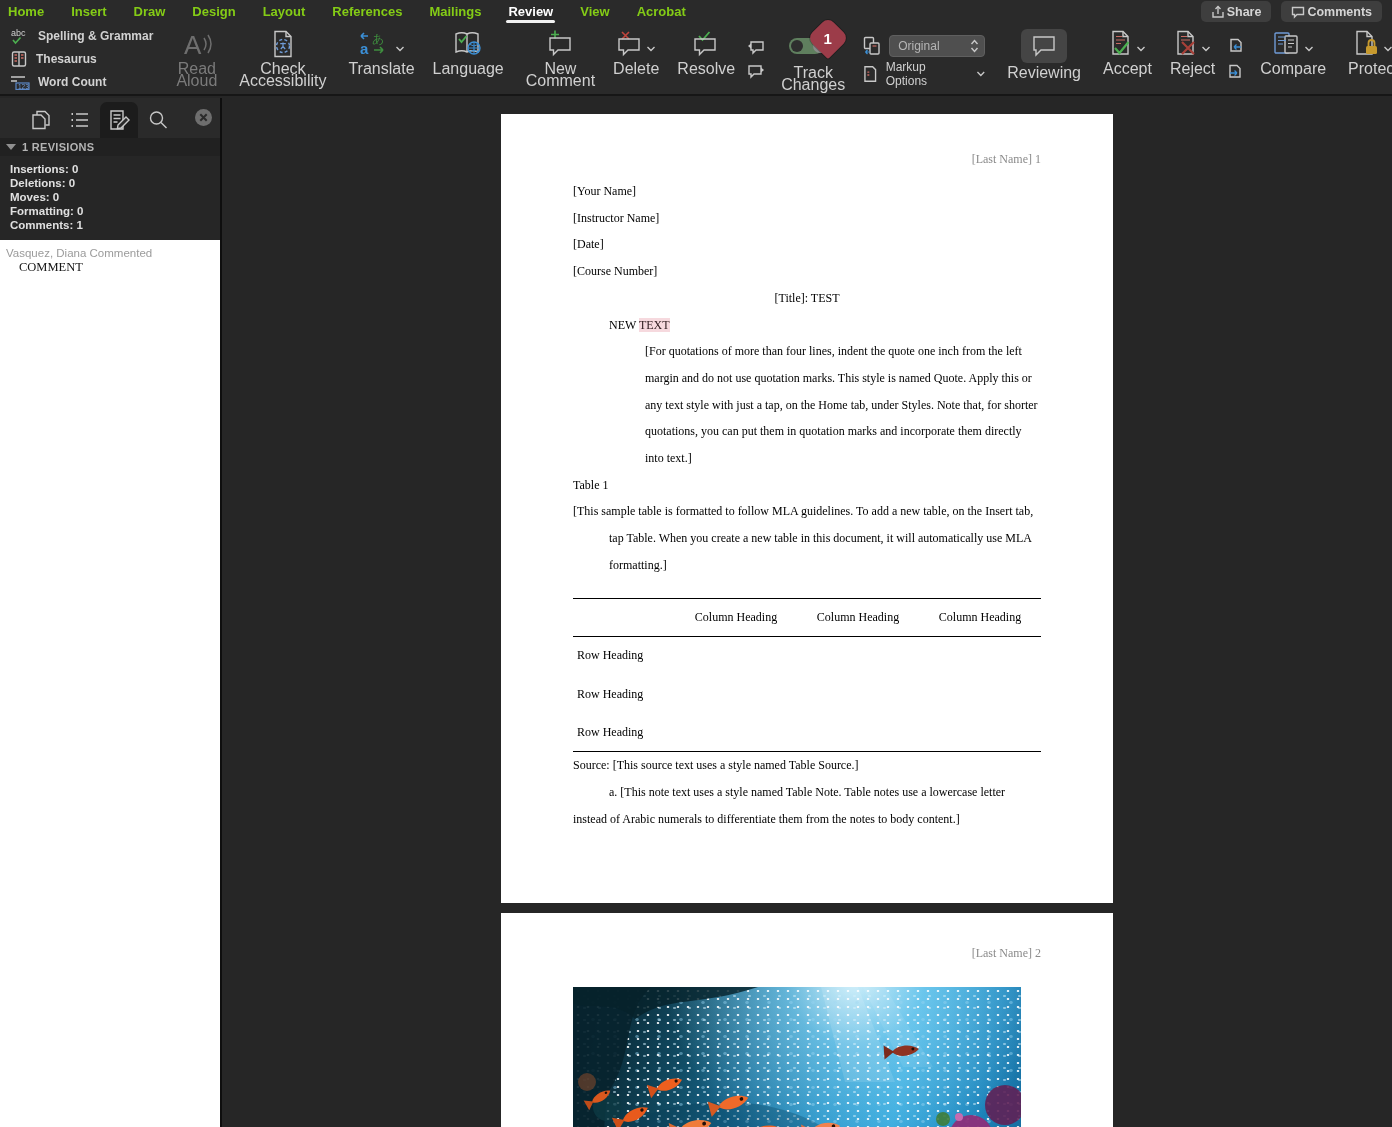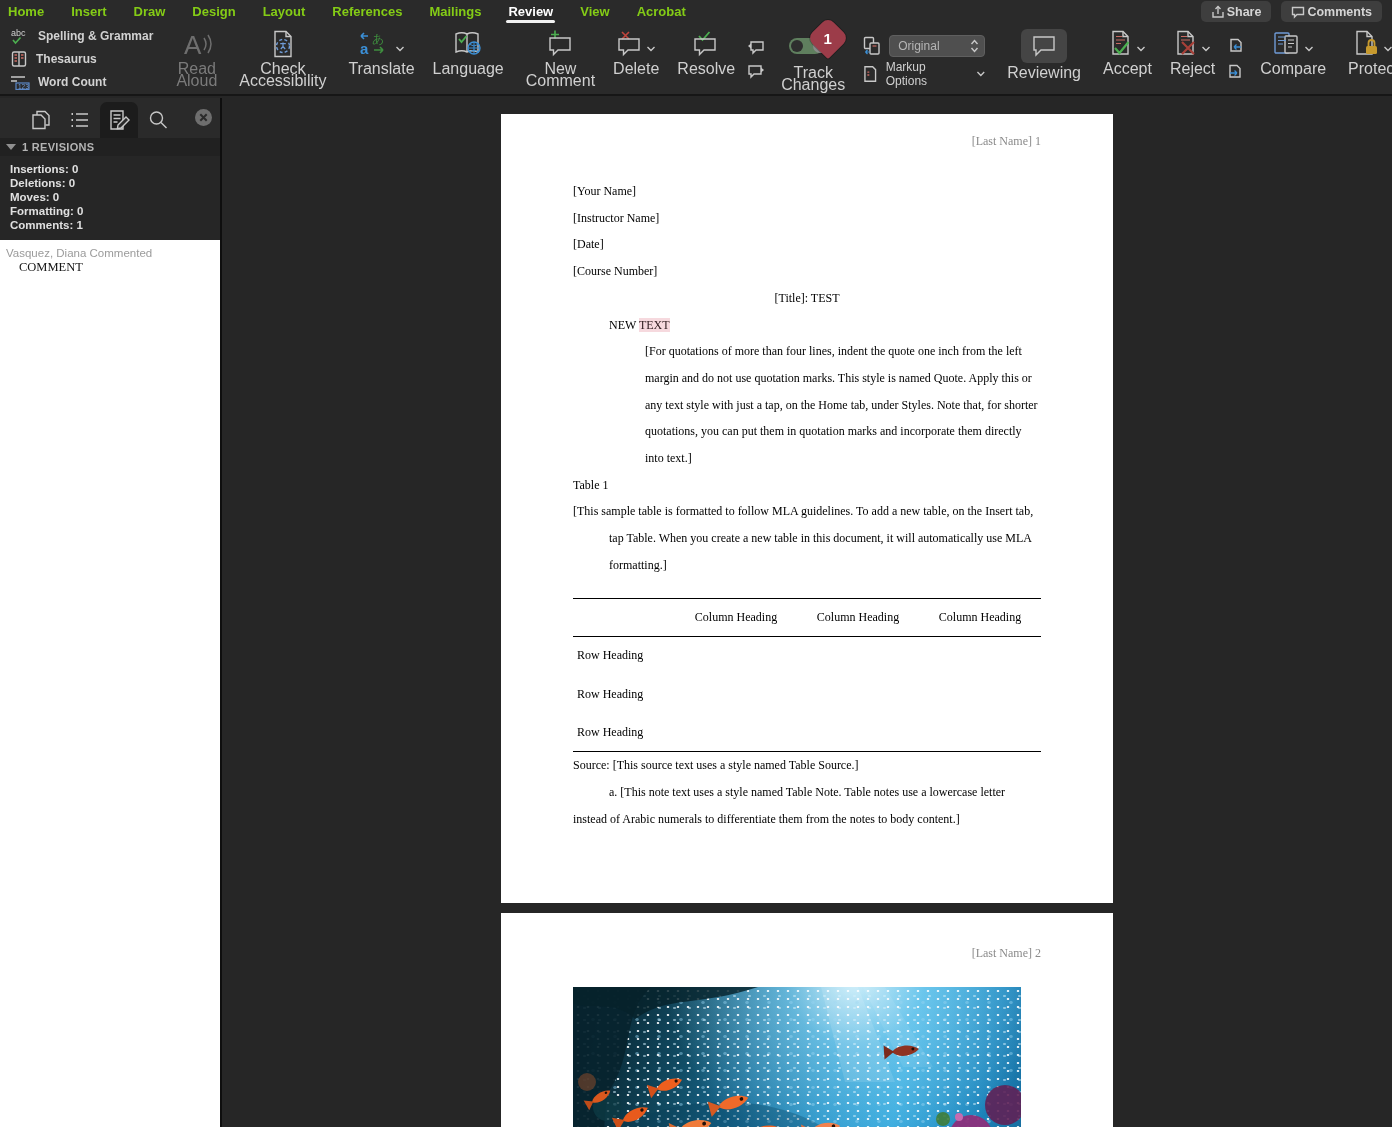--- a/index.html
+++ b/index.html
@@ -456,21 +456,21 @@
       <div>
         <div class="cmt-author">Vasquez, Diana Commented</div>
         <div class="cmt-body">COMMENT</div>
       </div>
     </div>
   </div>
 
   <div class="canvas">
 
     <div class="page page1">
-      <div class="phead" style="top:20px;">[Last Name] 1</div>
+      <div class="phead" style="top:38px;">[Last Name] 1</div>
       <div class="doc">
         <p>[Your Name]</p>
         <p>[Instructor Name]</p>
         <p>[Date]</p>
         <p>[Course Number]</p>
         <p class="title-line">[Title]: TEST</p>
         <p class="newtext"><span>NEW </span><span class="hl">TEXT</span></p>
         <div class="quote">[For quotations of more than four lines, indent the quote one inch from the left margin and do not use quotation marks. This style is named Quote. Apply this or any text style with just a tap, on the Home tab, under Styles. Note that, for shorter quotations, you can put them in quotation marks and incorporate them directly into text.]</div>
         <p>Table 1</p>
         <p class="caption">[This sample table is formatted to follow MLA guidelines. To add a new table, on the Insert tab, tap Table. When you create a new table in this document, it will automatically use MLA formatting.]</p>

